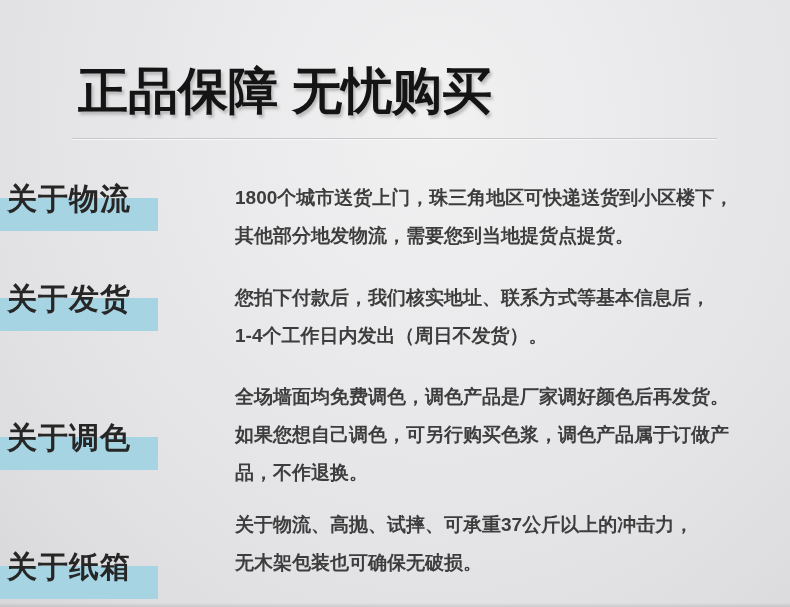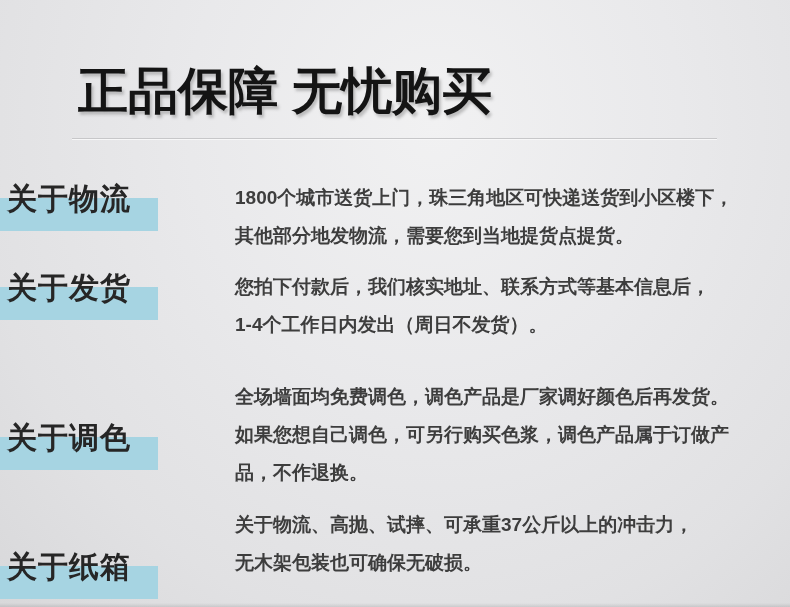--- a/index.html
+++ b/index.html
@@ -41,21 +41,21 @@
     box-shadow: 0 1px 0 #f7f7f8;
   }
   .row {
     position: absolute;
     left: 0;
     width: 790px;
     display: flex;
     align-items: flex-start;
   }
   .row-1 { top: 184px; }
-  .row-2 { top: 273px; }
+  .row-2 { top: 284px; }
   .row-3 { top: 383px; align-items: center; }
   .row-4 { top: 511px; align-items: flex-end; }
   .label-col {
     flex: 0 0 235px;
     box-sizing: border-box;
   }
   .label-wrap {
     position: relative;
     display: inline-block;
     padding-left: 7px;

